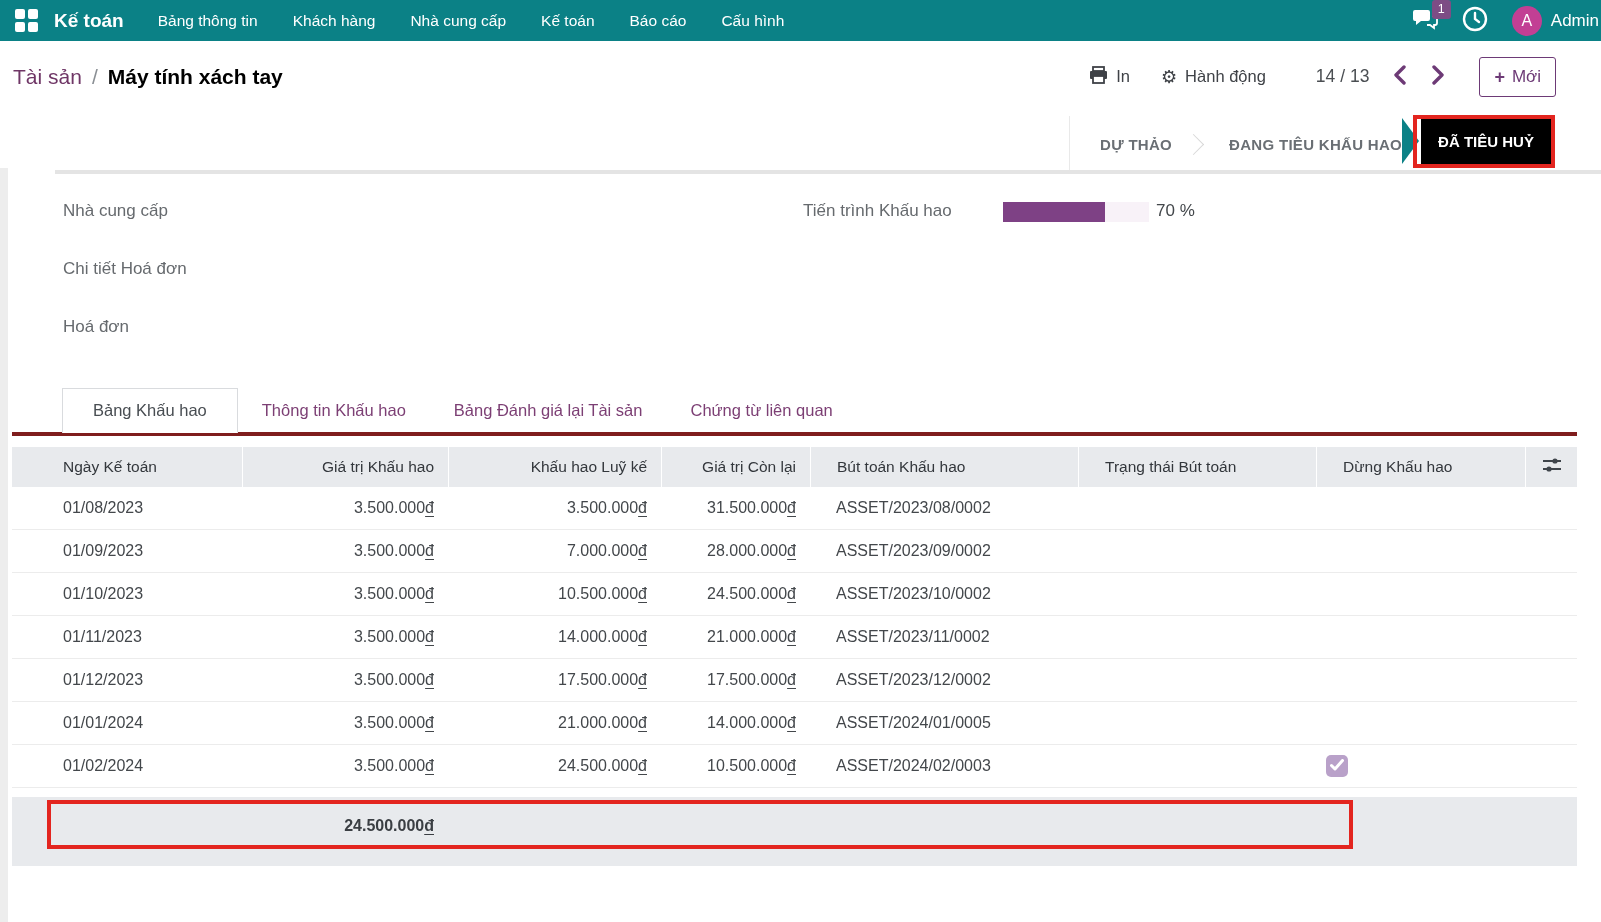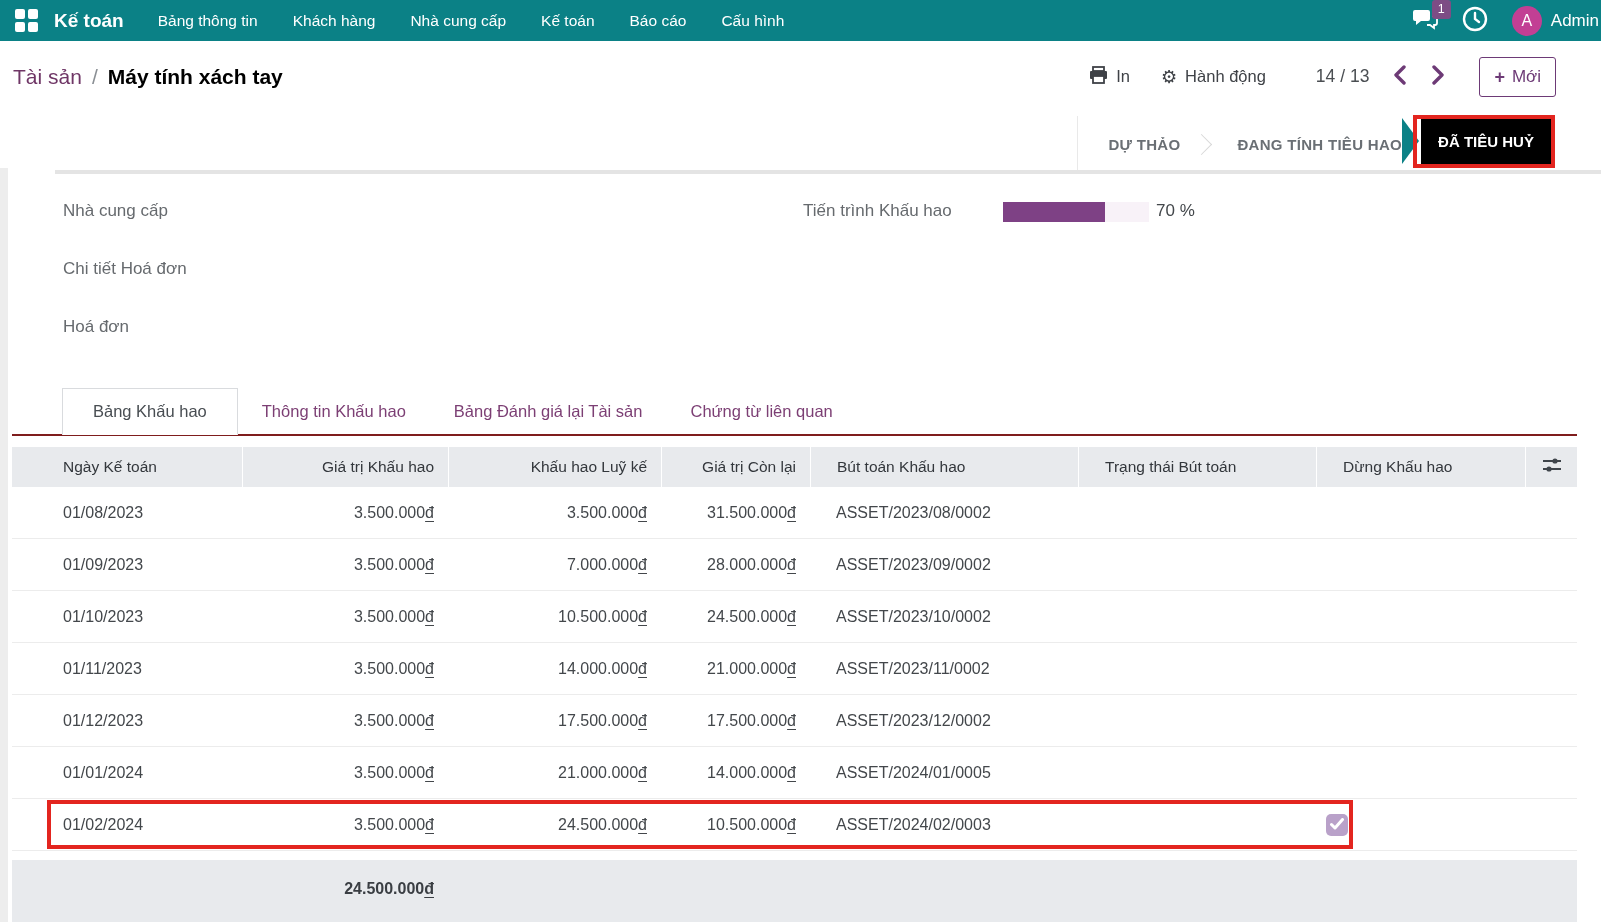--- a/index.html
+++ b/index.html
@@ -74,36 +74,36 @@
   .left-strip { position:absolute; top:168px; left:0; width:8px; bottom:0; background:#ededed; }
   .form-label { position:absolute; left:63px; font-size:17px; color:#666a6e; }
   .progress-label { position:absolute; left:803px; top:201px; font-size:17px; color:#666a6e; }
   .progress-track { position:absolute; left:1003px; top:202px; width:146px; height:20px;
                     background:#f8f2f8; overflow:hidden; }
   .progress-fill { height:100%; background:#7e4185; }
   .progress-text { position:absolute; left:1156px; top:201px; font-size:17px; color:#43474b; }
 
   
   .tabs { position:absolute; top:388px; left:12px; width:1565px; height:48px; display:flex;
-          align-items:stretch; border-bottom:2px solid #7f1d1d; padding-left:50px; }
+          align-items:stretch; border-bottom:4px solid #7f1d1d; padding-left:50px; }
   .tab { display:flex; align-items:center; padding:0 24px; color:#7c3f74; font-size:16.5px;
          cursor:pointer; white-space:nowrap; }
   .tab.active { background:#fff; border:1px solid #d9dbde; border-bottom:1px solid #fff;
                 margin-bottom:-1px; color:#484d52; padding:0 30px; }
 
   
   .dep-table { position:absolute; top:447px; left:12px; width:1565px; font-size:16px; }
   .grid-row { display:grid; grid-template-columns:230px 206px 213px 149px 268px 238px 209px 52px; }
   .thead { background:#e8eaed; height:40px; font-size:15.5px; color:#33373c; }
   .th { display:flex; align-items:center; padding:0 14px; border-left:1px solid #fff; cursor:pointer; }
   .th:first-child { border-left:none; padding-left:51px; }
   .th.right { justify-content:flex-end; }
   .th.lbl-left { padding-left:26px; }
   .th.icon-col { justify-content:center; cursor:pointer; }
-  .tr { height:52px; background:#fff; border-bottom:1px solid #ececec; }
+  .tr { height:43px; background:#fff; border-bottom:1px solid #ececec; }
   .td { display:flex; align-items:center; padding:0 14px; overflow:hidden; }
   .td.date { padding-left:51px; }
   .td.amount { justify-content:flex-end; }
   .td.entry { padding-left:26px; }
   .td.stop { padding-left:10px; }
   .cur { text-decoration:underline; text-underline-offset:3px; }
   .checkbox { width:22px; height:22px; border-radius:5px; background:#b9a1c9; display:flex;
               align-items:center; justify-content:center; cursor:pointer; }
   .tfoot { background:#e8eaed; height:69px; margin-top:9px; align-items:center; }
   .tfoot .td { height:100%; align-items:center; padding-bottom:12px; }
@@ -193,21 +193,21 @@
       <span class="new-plus">+</span>
       <span>Mới</span>
     </button>
   </div>
 </div>
 
 <div class="status-row">
   <div class="steps">
       <span class="step">DỰ THẢO</span>
       <span class="sep-chevron"></span>
-      <span class="step">ĐANG TÍNH TIÊU HAO</span>
+      <span class="step">ĐANG TIÊU KHẤU HAO</span>
     </div>
   <div class="stage-tri"></div>
   <div class="stage-active">ĐÃ TIÊU HUỶ</div>
 </div>
 
 <div class="red-box red-box-stage"></div>
 <div class="red-box red-box-row"></div>
 
 <div class="form-divider"></div>
 <div class="left-strip"></div>

